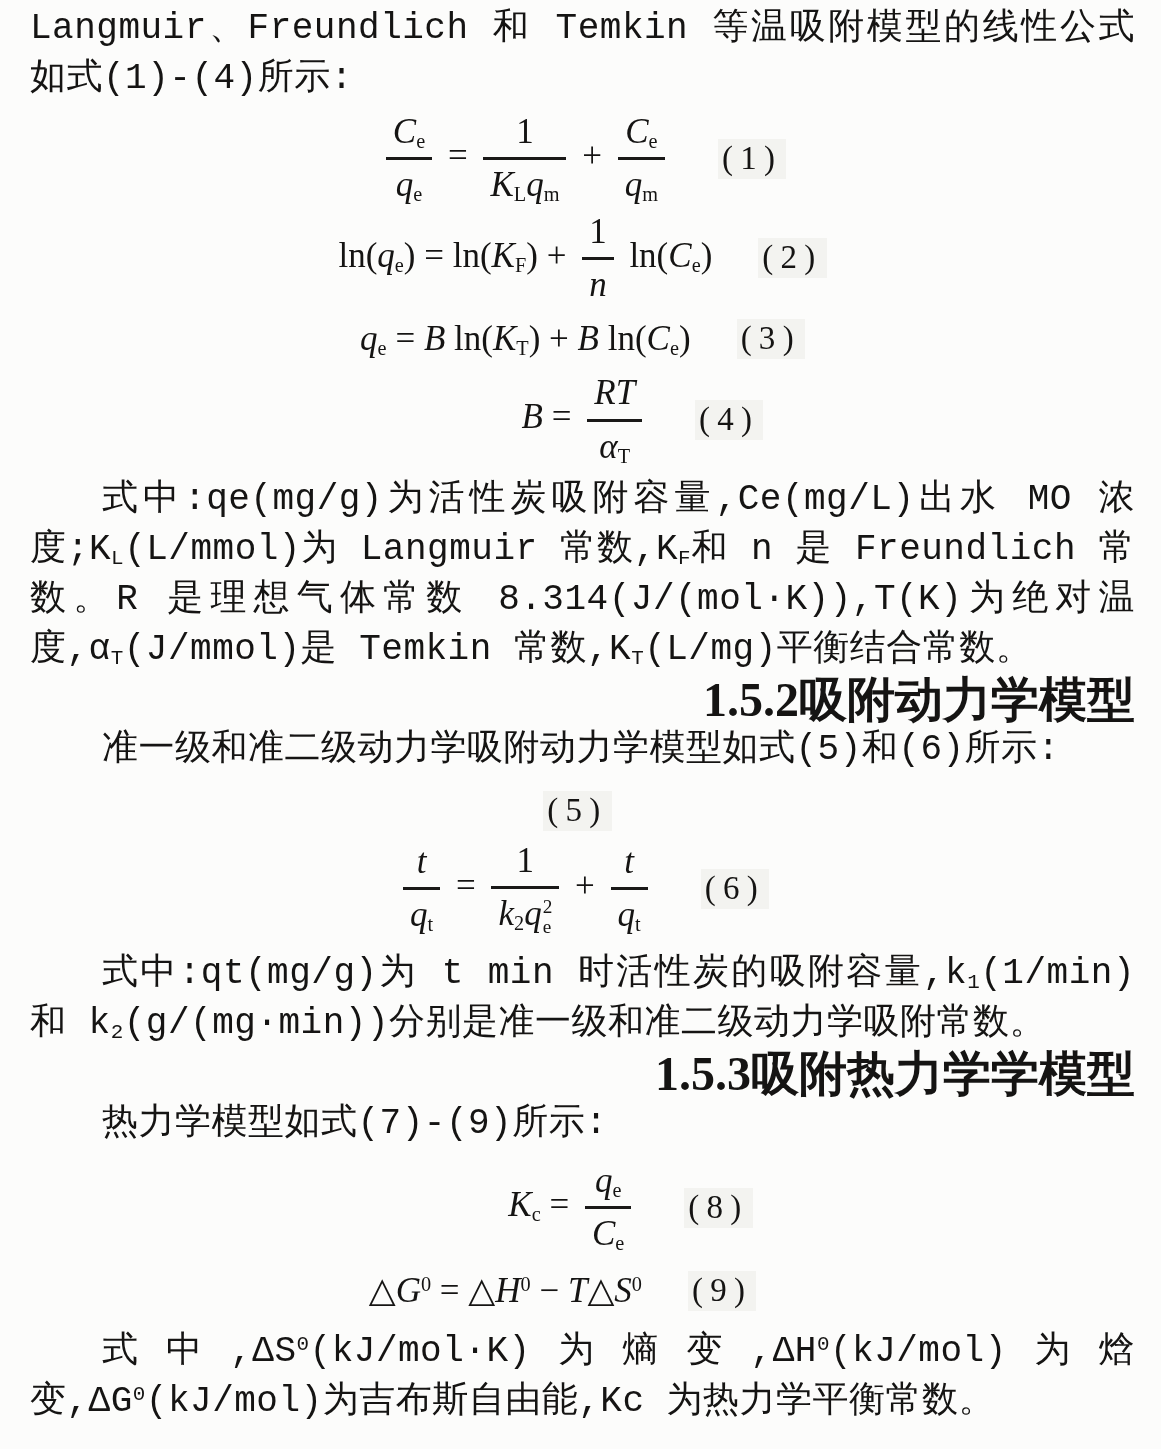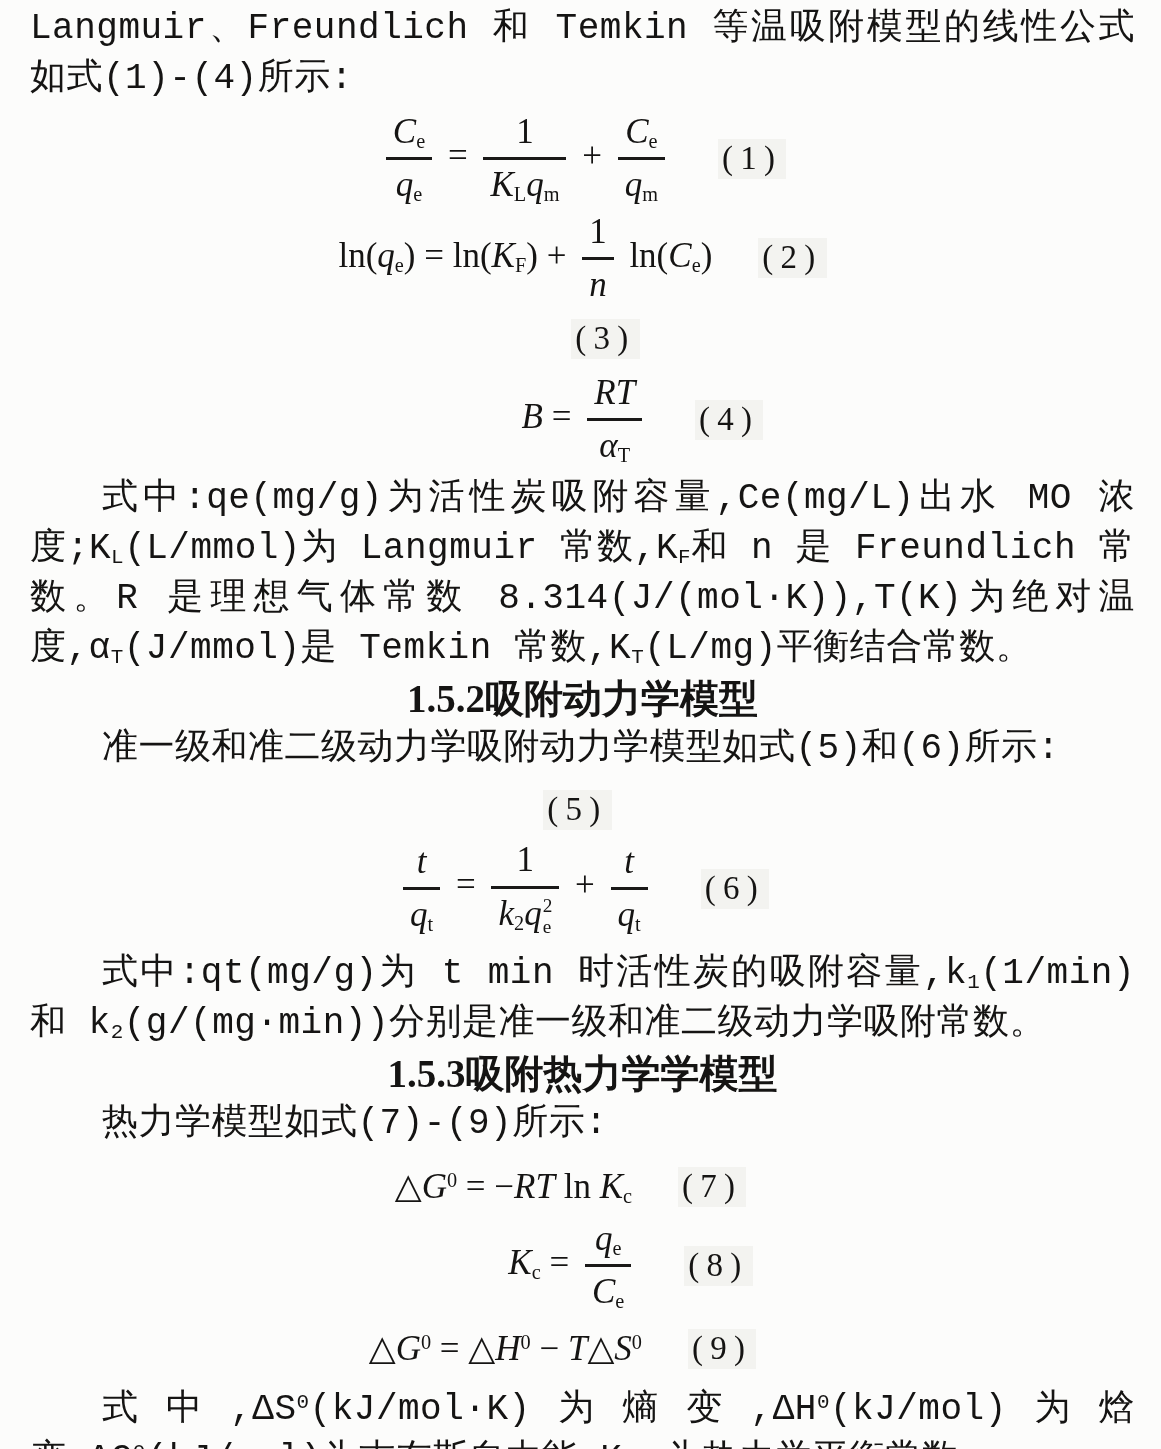--- a/index.html
+++ b/index.html
@@ -21,24 +21,24 @@
   .body-text {
     font-size: 36px;
     line-height: 50px;
     margin: 0;
     text-align: justify;
     letter-spacing: 0.5px;
     font-family: Liberation Mono, monospace;
   }
   .indent { text-indent: 2em; }
   .heading {
-    font-size: 39px;
+    font-size: 48px;
     line-height: 50px;
     margin: 0;
-    text-align: center;
+    text-align: right;
   }
   
   .equation-row {
     display: flex;
     justify-content: center;
     align-items: center;
     font-size: 35px;
     line-height: 1.15;
   }
   .formula {
@@ -124,20 +124,21 @@
 
   <div class="equation-row eq2">
     <span class="formula"><span class="mr">ln(</span><span class="mi">q</span><sub class="msub">e</sub><span class="mr">) = ln(</span><span class="mi">K</span><sub class="msub">F</sub><span class="mr">) + </span><span class="frac">
           <span class="fnum"><span class="mr">1</span></span>
           <span class="fden"><span class="mi">n</span></span>
         </span><span class="mr"> ln(</span><span class="mi">C</span><sub class="msub">e</sub><span class="mr">)</span></span>
     <span class="eq-number">(2)</span>
   </div>
 
   <div class="equation-row eq3">
+    <span class="formula"><span class="mi">q</span><sub class="msub">e</sub><span class="mr"> = </span><span class="mi">B</span><span class="mr"> ln(</span><span class="mi">K</span><sub class="msub">T</sub><span class="mr">) + </span><span class="mi">B</span><span class="mr"> ln(</span><span class="mi">C</span><sub class="msub">e</sub><span class="mr">)</span></span>
     <span class="eq-number">(3)</span>
   </div>
 
   <div class="equation-row eq4">
     <span class="formula"><span class="mi">B</span><span class="mr"> = </span><span class="frac">
           <span class="fnum"><span class="mi">RT</span></span>
           <span class="fden"><span class="mi">α</span><sub class="msub">T</sub></span>
         </span></span>
     <span class="eq-number">(4)</span>
   </div>
@@ -168,24 +169,20 @@
         </span></span>
     <span class="eq-number">(6)</span>
   </div>
 
   <p class="body-text indent mt8"><span class="mr">式中:qt(mg/g)为 t min 时活性炭的吸附容量,k</span><sub class="msub">1</sub><span class="mr">(1/min)和 k</span><sub class="msub">2</sub><span class="mr">(g/(mg·min))分别是准一级和准二级动力学吸附常数。</span></p>
 
   <h3 class="heading">1.5.3吸附热力学学模型</h3>
 
   <p class="body-text indent">热力学模型如式(7)-(9)所示:</p>
 
-  <div class="equation-row eq7">
-    <span class="formula"><span class="mr">△</span><span class="mi">G</span><sup class="msup">0</sup><span class="mr"> = −</span><span class="mi">RT</span><span class="mr"> ln </span><span class="mi">K</span><sub class="msub">c</sub></span>
-    <span class="eq-number">(7)</span>
-  </div>
 
   <div class="equation-row eq8">
     <span class="formula"><span class="mi">K</span><sub class="msub">c</sub><span class="mr"> = </span><span class="frac">
           <span class="fnum"><span class="mi">q</span><sub class="msub">e</sub></span>
           <span class="fden"><span class="mi">C</span><sub class="msub">e</sub></span>
         </span></span>
     <span class="eq-number">(8)</span>
   </div>
 
   <div class="equation-row eq9">

